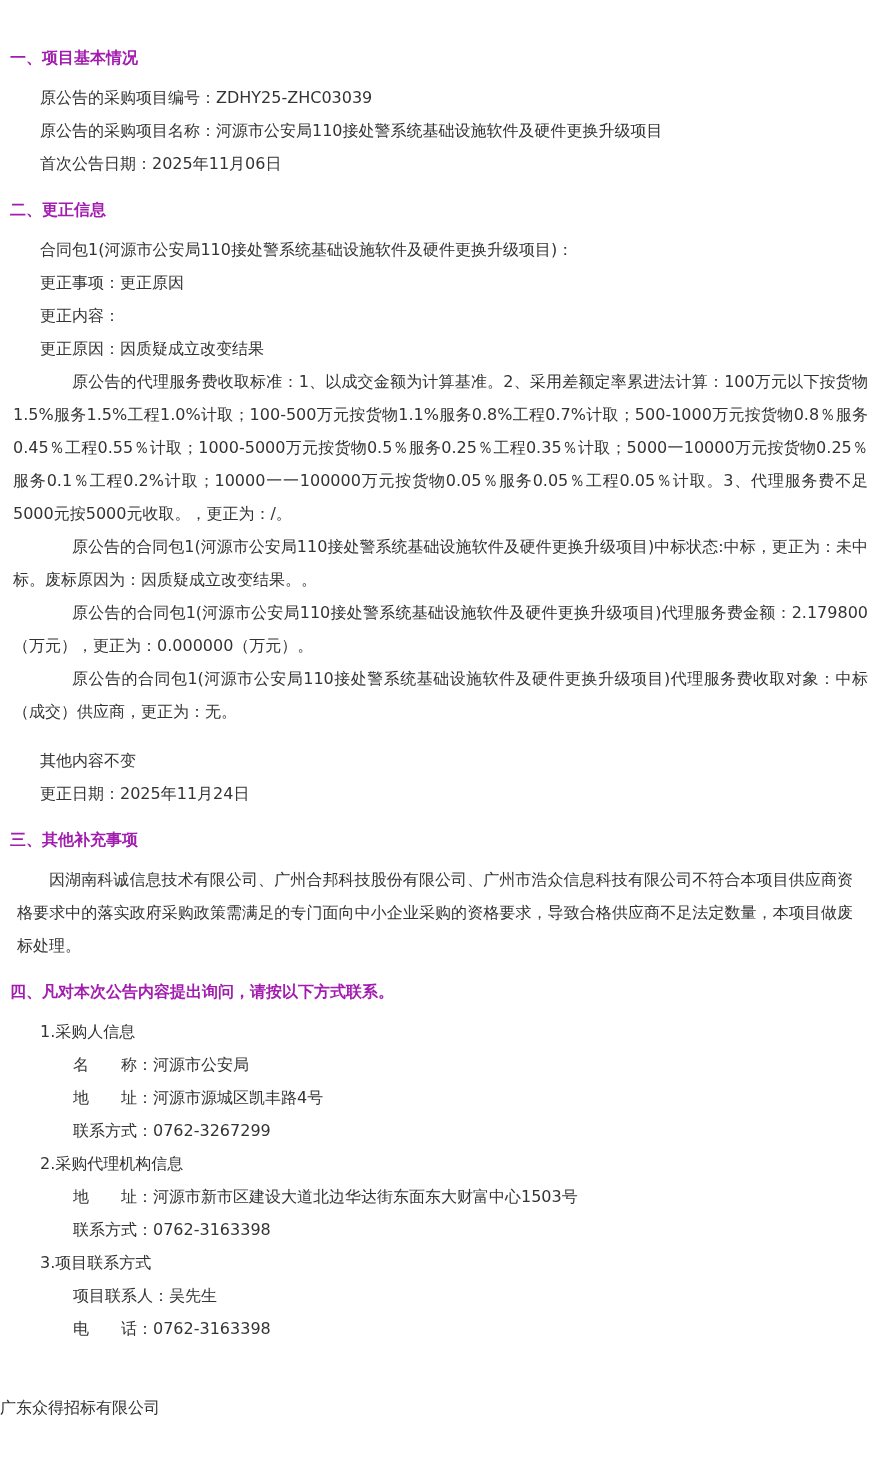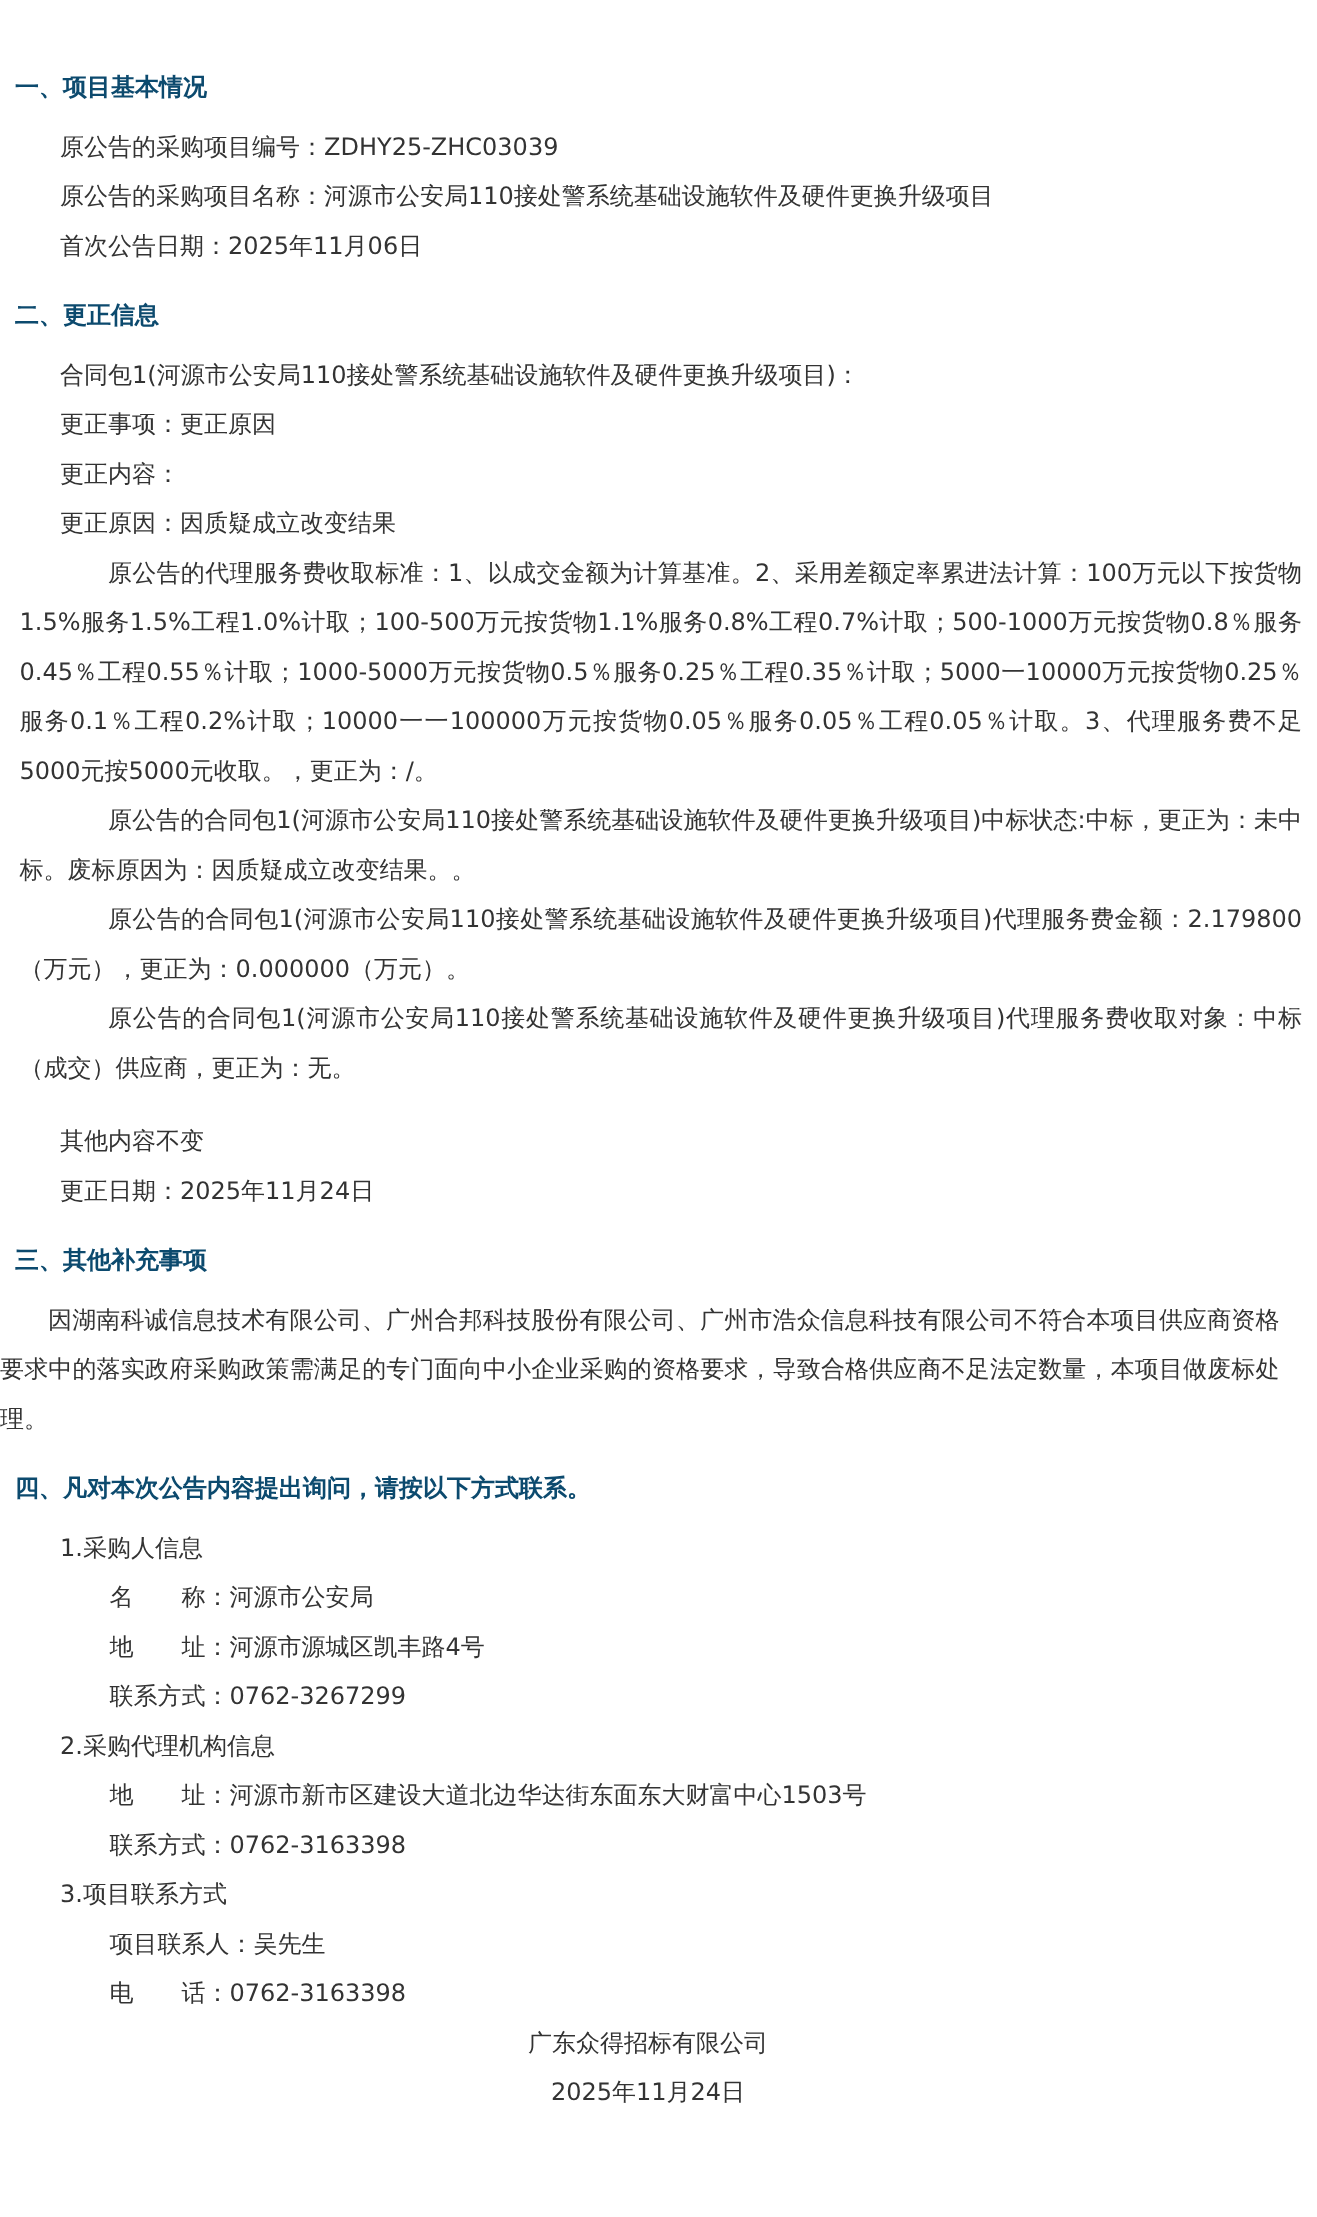--- a/index.html
+++ b/index.html
@@ -20,45 +20,47 @@
     width: 878px;
   }
   p {
     margin: 0;
     line-height: 33px;
     white-space: normal;
   }
   .heading {
     font-weight: 700;
     margin: 13px 10px 7px 10px;
-    color: #0c4a6e;
+    color: #a21caf;
   }
   .body {
     margin-left: 40px;
     margin-right: 14px;
   }
   .indent {
     margin-left: 13px;
     margin-right: 10px;
     text-indent: 59px;
     text-align: justify;
   }
   .flush {
     margin-left: 0;
     margin-right: 25px;
     text-indent: 32px;
     text-align: justify;
+    padding-left: 17px;
   }
   .sub {
     margin-left: 73px;
     margin-right: 14px;
   }
   .right {
-    text-align: center;
+    text-align: left;
     margin-right: 14px;
+    margin-top: 46px;
   }
   .spacer {
     height: 16px;
   }
 </style>
 </head>
 <body>
 
 <main id="doc">
     <p class="heading">一、项目基本情况</p>

